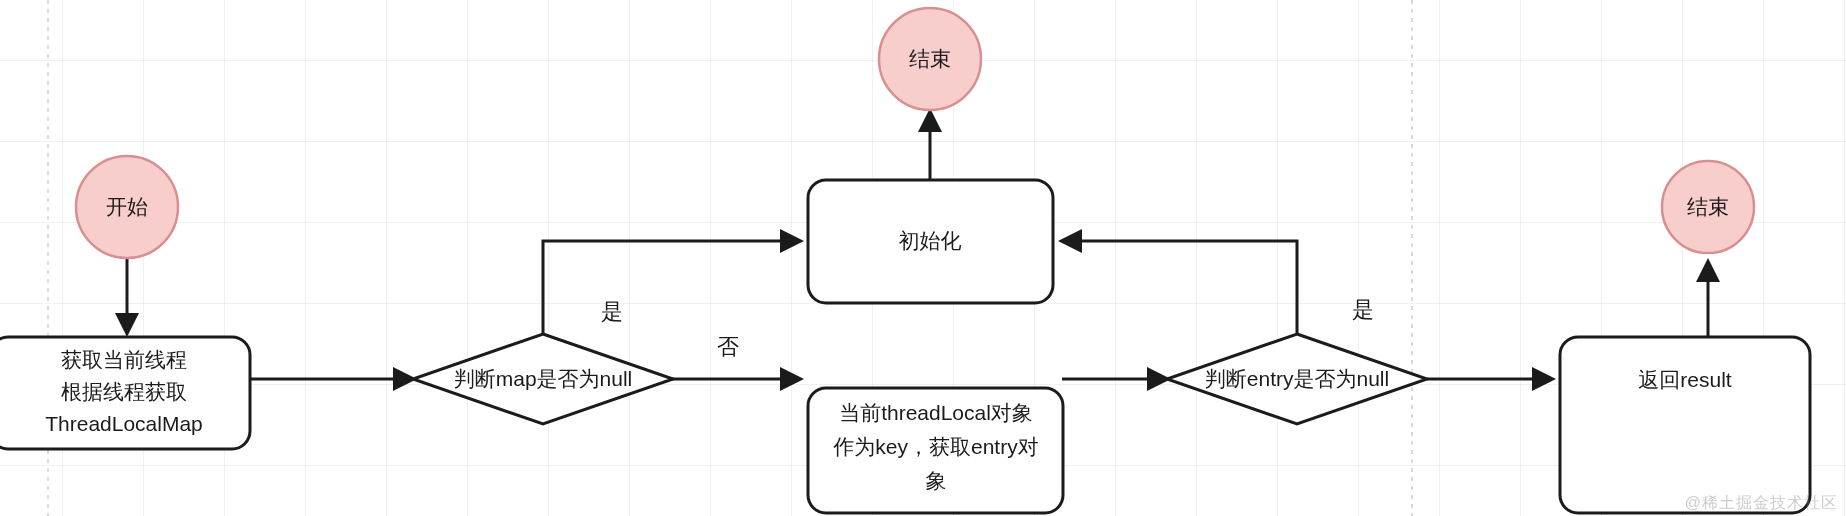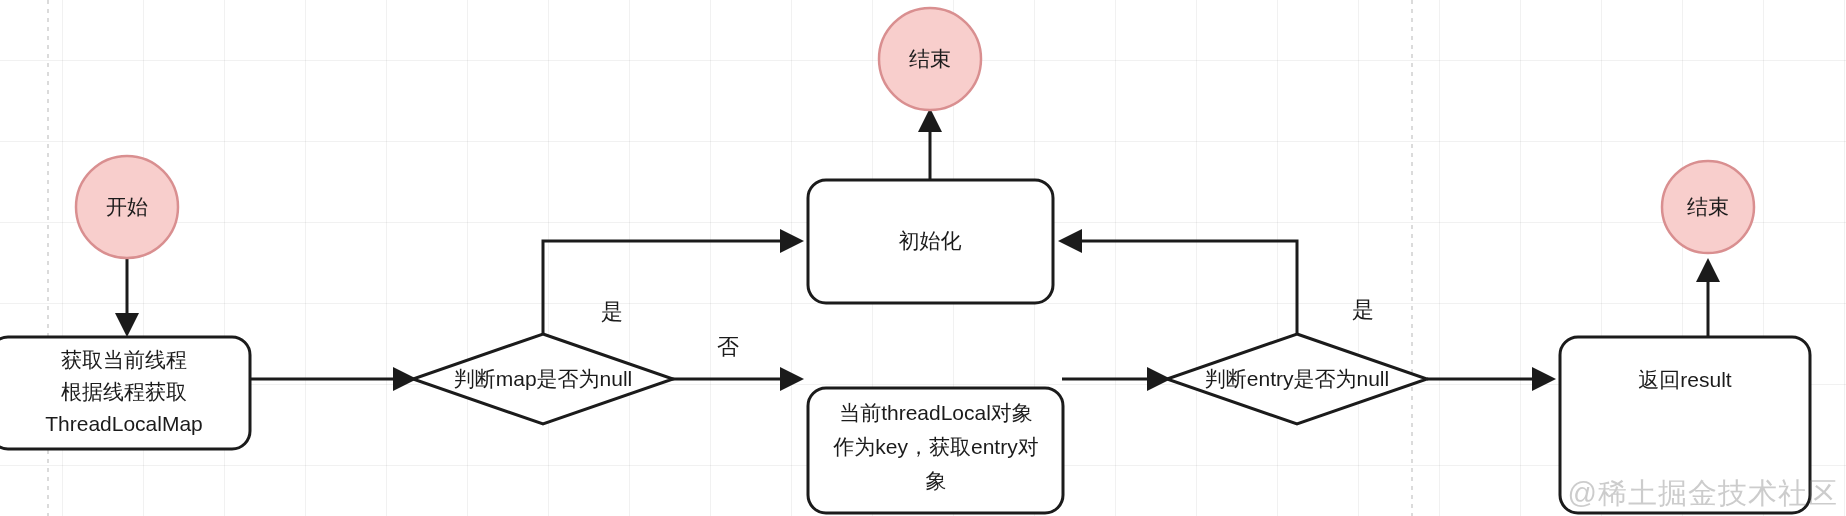--- a/index.html
+++ b/index.html
@@ -37,21 +37,21 @@
   }
   .edgeLabel{
     font-family:"Liberation Sans","DejaVu Sans",sans-serif;
     font-size:22px;fill:#1b1b1b;text-anchor:middle;dominant-baseline:middle;
   }
   .guide{stroke:#cfcfcf;stroke-width:1.5;stroke-dasharray:4 5;fill:none;}
   .watermark{
     position:absolute;
     right:8px;bottom:2px;
     font-family:"Liberation Sans","DejaVu Sans",sans-serif;
-    font-size:29px;
+    font-size:16px;
     color:rgba(120,120,120,0.38);
     letter-spacing:1px;
     pointer-events:none;
     white-space:nowrap;
   }
 </style>
 </head>
 <body>
 
 <div id="canvas">

